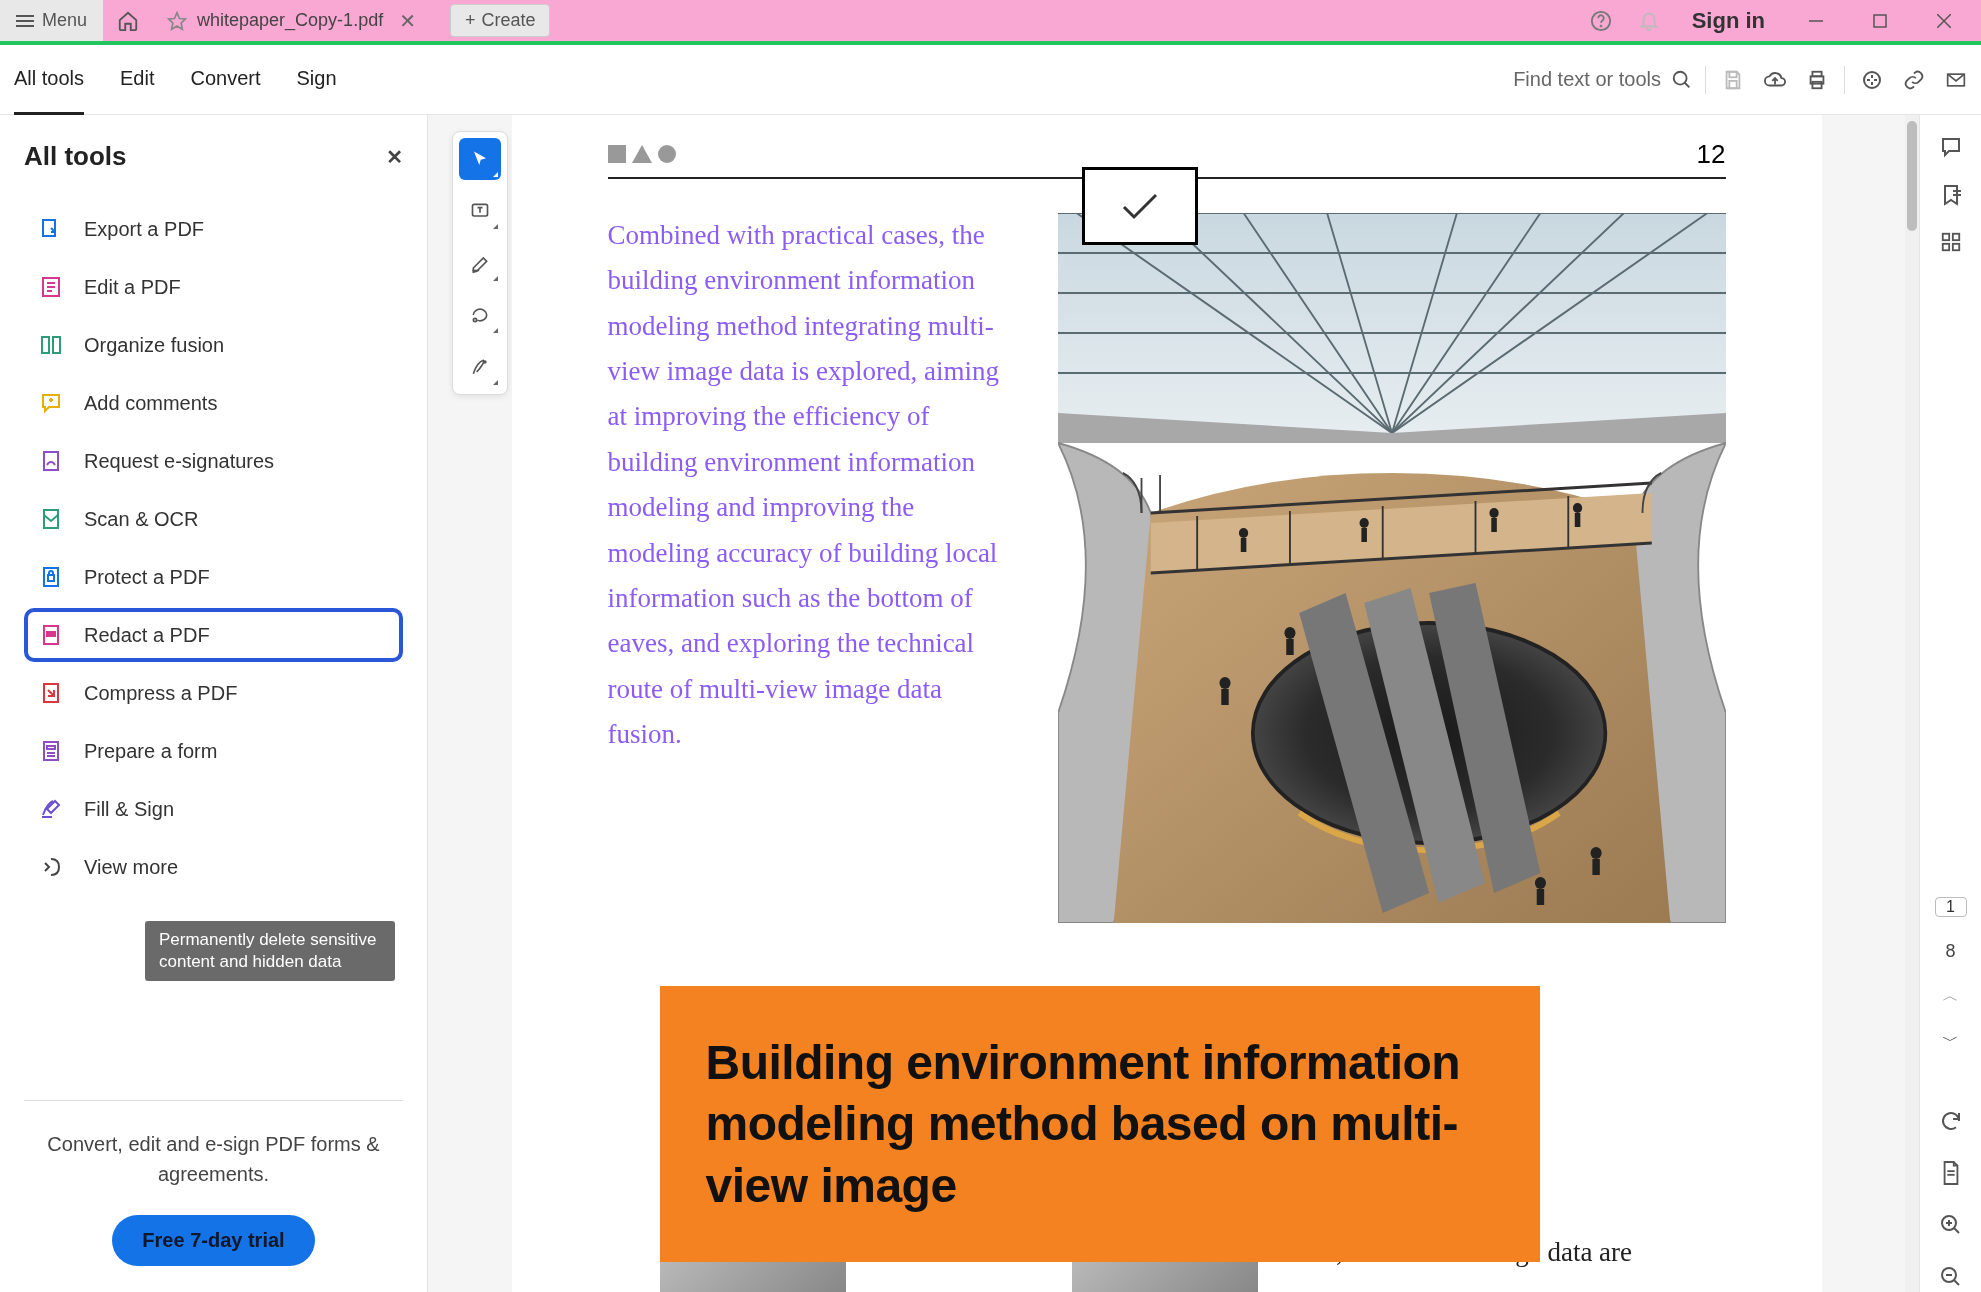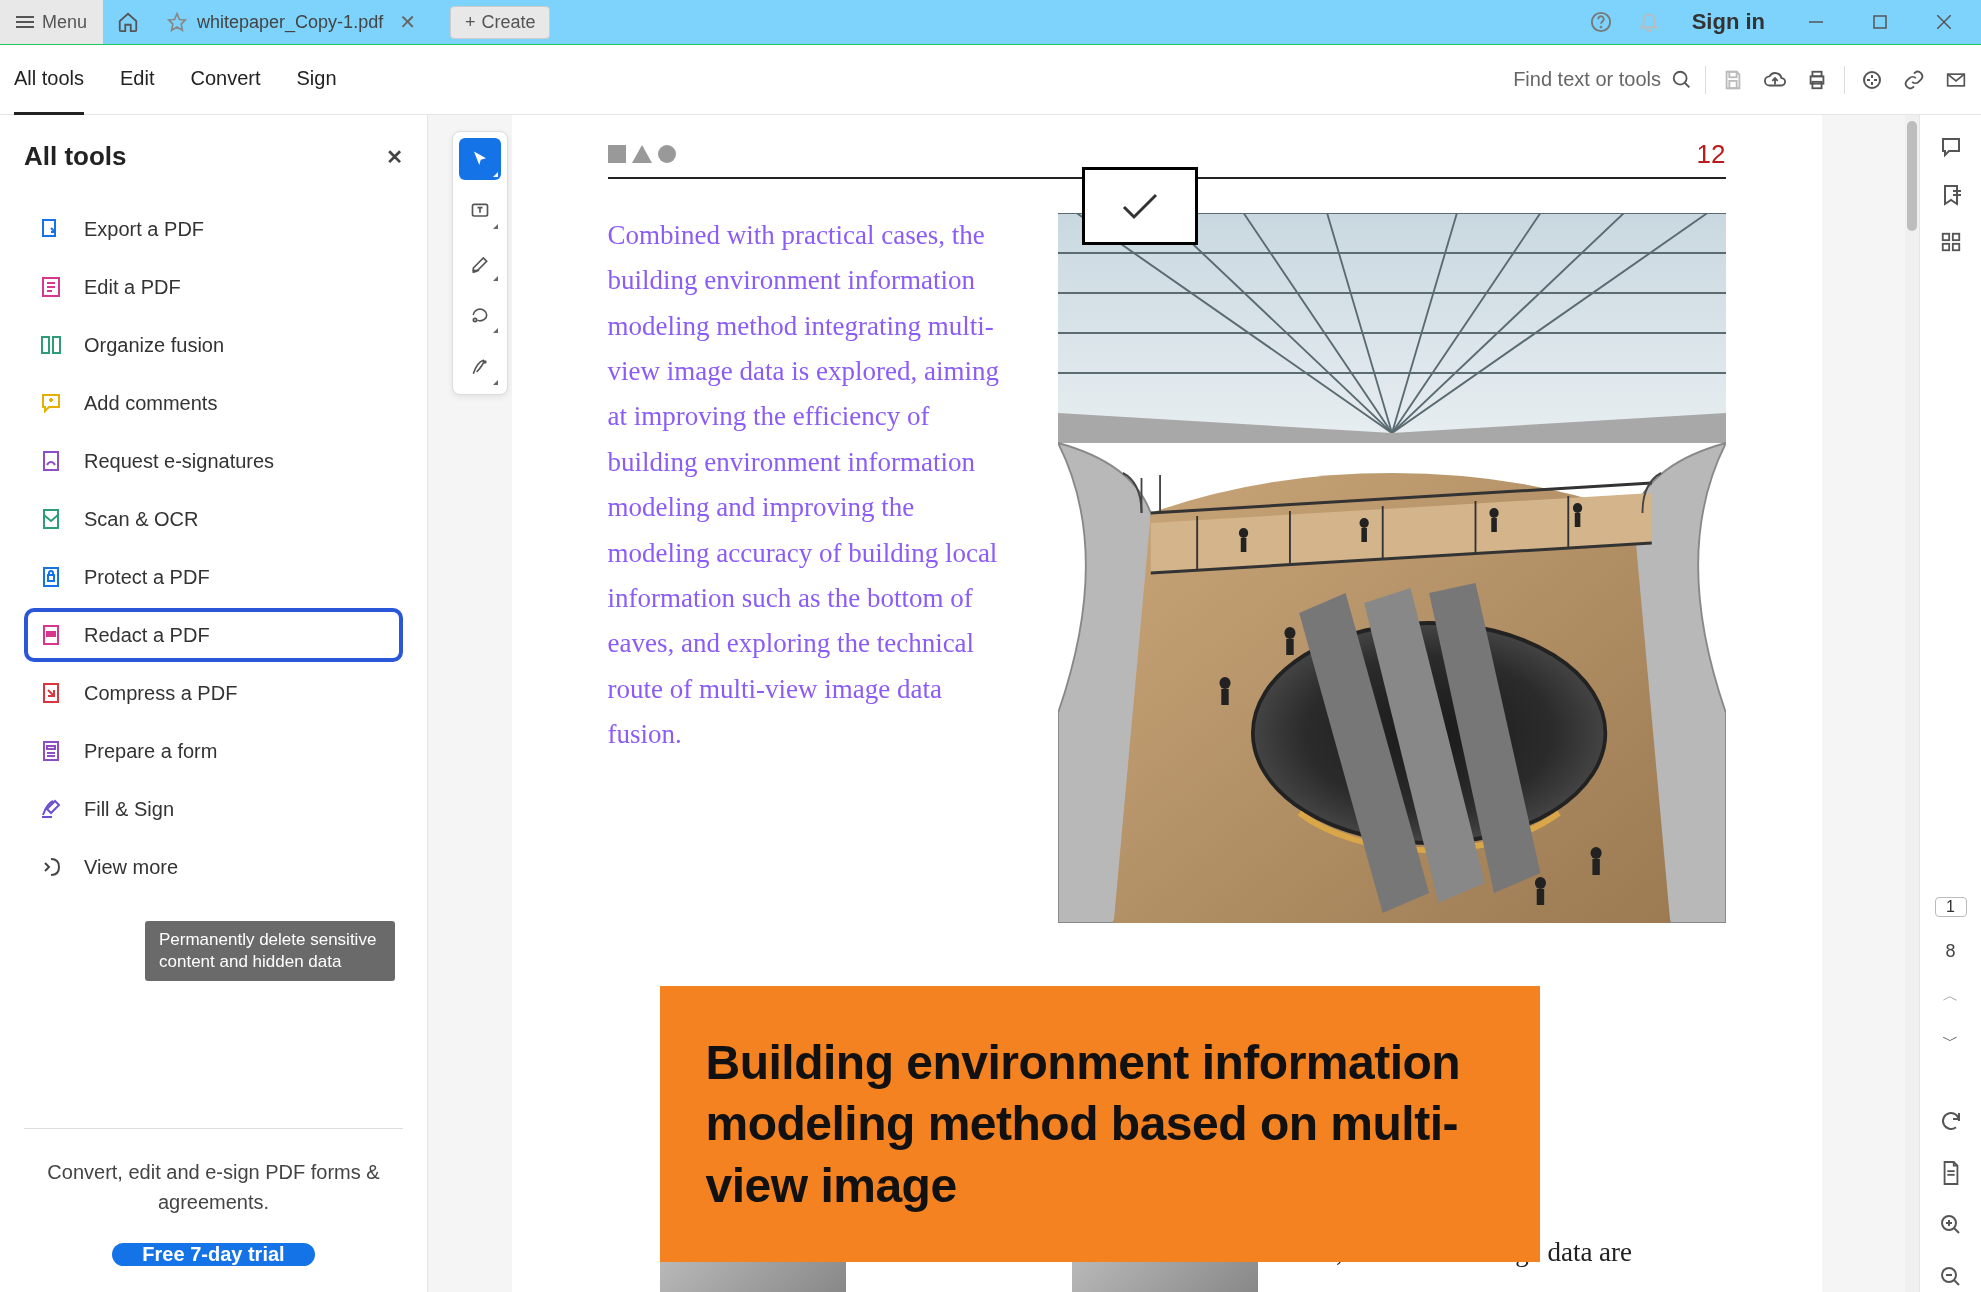--- a/index.html
+++ b/index.html
@@ -1,19 +1,19 @@
 <!DOCTYPE html>
 <html><head>
 <meta charset="utf-8">
 <style>
 * { margin: 0; padding: 0; box-sizing: border-box; }
 body { font-family: -apple-system, BlinkMacSystemFont, "Segoe UI", Arial, sans-serif; background: #fff; width: 1981px; height: 1292px; overflow: hidden; }
 
 
-.titlebar { height: 45px; background: #7dd3fc; display: flex; align-items: center; border-bottom: 1px solid #22c55e; }
+.titlebar { height: 45px; background: #f9a8d4; display: flex; align-items: center; border-bottom: 4px solid #22c55e; }
 .menu-btn { display: flex; align-items: center; gap: 8px; padding: 0 16px; height: 100%; background: #e8e8e8; cursor: pointer; font-size: 18px; color: #555; }
 .menu-btn .ham { display: flex; flex-direction: column; gap: 3px; }
 .menu-btn .ham span { width: 18px; height: 2px; background: #555; }
 .home-btn { width: 50px; height: 100%; display: flex; align-items: center; justify-content: center; cursor: pointer; }
 .tab { display: flex; align-items: center; gap: 10px; padding: 12px 14px; height: 100%; font-size: 18px; color: #444; }
 .tab .star { color: #888; }
 .tab .close { color: #666; font-size: 20px; margin-left: 6px; cursor: pointer; }
 .create-btn { display: flex; align-items: center; gap: 6px; margin-left: 20px; padding: 5px 14px; background: #e8e8e8; border: 1px solid #ccc; border-radius: 4px; font-size: 18px; color: #555; cursor: pointer; }
 .titlebar-right { margin-left: auto; display: flex; align-items: center; gap: 18px; padding-right: 14px; height: 100%; }
 .titlebar-right .ic { width: 30px; display: flex; justify-content: center; color: #777; cursor: pointer; }
@@ -39,37 +39,37 @@
 .sidebar-head h2 { font-size: 26px; font-weight: 600; color: #222; }
 .sidebar-close { font-size: 20px; color: #444; cursor: pointer; font-weight: bold; }
 .tool-list { display: flex; flex-direction: column; gap: 4px; }
 .tool-item { display: flex; align-items: center; gap: 20px; padding: 14px 14px; border-radius: 6px; font-size: 20px; color: #333; cursor: pointer; position: relative; }
 .tool-item.highlighted { border: 4px solid #2a56d8; border-radius: 10px; padding: 10px 10px; }
 .tool-item .ticon { width: 26px; height: 26px; display: flex; align-items: center; justify-content: center; flex-shrink: 0; }
 .tooltip-box { position: absolute; top: 806px; left: 145px; background: #6a6a6a; color: #fff; font-size: 17px; padding: 8px 14px; border-radius: 3px; width: 250px; line-height: 1.3; z-index: 10; }
 .sidebar-footer { margin-top: auto; text-align: center; }
 .sidebar-footer .divider { height: 1px; background: #ddd; margin: 18px 0 28px; }
 .sidebar-footer p { font-size: 20px; color: #444; line-height: 1.5; margin-bottom: 26px; }
-.trial-btn { background: #1473e6; color: #ffffff; border: none; padding: 0 30px; border-radius: 30px; font-size: 20px; font-weight: 600; cursor: pointer; }
+.trial-btn { background: #1473e6; color: #0f172a; border: none; padding: 14px 30px; border-radius: 30px; font-size: 20px; font-weight: 600; cursor: pointer; }
 
 
 .doc-wrap { flex: 1; background: #f5f5f5; display: flex; position: relative; }
 .floating-tools { position: absolute; top: 16px; left: 24px; background: #fff; border: 1px solid #ddd; border-radius: 8px; padding: 6px; display: flex; flex-direction: column; gap: 10px; box-shadow: 0 2px 6px rgba(0,0,0,0.08); z-index: 5; }
 .ft-item { width: 42px; height: 42px; display: flex; align-items: center; justify-content: center; border-radius: 6px; cursor: pointer; position: relative; }
 .ft-item.active { background: #1473e6; color: #fff; }
 .ft-item .corner { position: absolute; right: 3px; bottom: 3px; width: 0; height: 0; border-left: 5px solid transparent; border-bottom: 5px solid #666; }
 .ft-item.active .corner { border-bottom-color: #fff; }
 
 .doc-scroll { flex: 1; display: flex; justify-content: center; overflow: hidden; }
 .page { width: 1310px; background: #fff; margin-top: 0; position: relative; padding: 30px 96px 0 96px; }
 .page-shapes { display: flex; align-items: center; gap: 6px; }
 .shp-sq { width: 18px; height: 18px; background: #999; }
 .shp-tr { width: 0; height: 0; border-left: 10px solid transparent; border-right: 10px solid transparent; border-bottom: 18px solid #999; }
 .shp-ci { width: 18px; height: 18px; background: #999; border-radius: 50%; }
-.page-num { position: absolute; top: 24px; right: 96px; font-size: 26px; color: #b91c1c; }
+.page-num { position: absolute; top: 24px; right: 96px; font-size: 26px; color: #000000; }
 .page-hr { border: none; border-top: 2px solid #222; margin-top: 14px; }
 .check-box { position: absolute; top: 52px; left: 570px; width: 116px; height: 78px; border: 3px solid #000; background: #fff; display: flex; align-items: center; justify-content: center; z-index: 3; }
 
 .page-body { display: flex; gap: 40px; margin-top: 34px; }
 .page-text { width: 410px; font-size: 27px; line-height: 1.68; color: #8b5cf6; font-family: Georgia, serif; }
 .page-img { flex: 1; height: 710px; position: relative; overflow: hidden; }
 .atrium-svg { width: 100%; height: 100%; display: block; }
 
 .orange-block { position: absolute; left: 148px; bottom: 30px; width: 880px; background: #f58220; padding: 46px 46px; z-index: 2; }
 .orange-block h2 { font-size: 48px; font-weight: 700; color: #111; line-height: 1.28; letter-spacing: -0.5px; }

